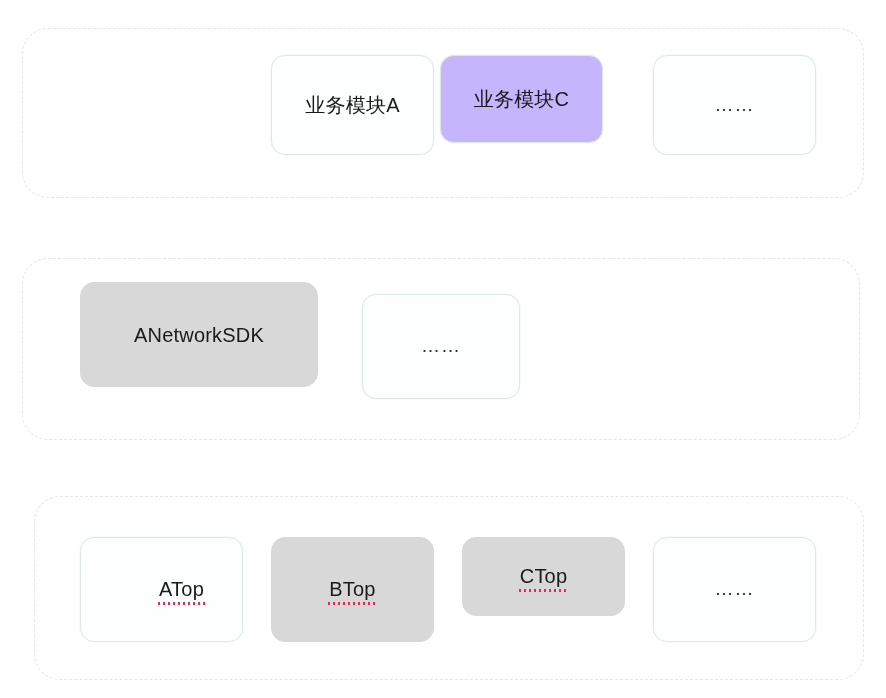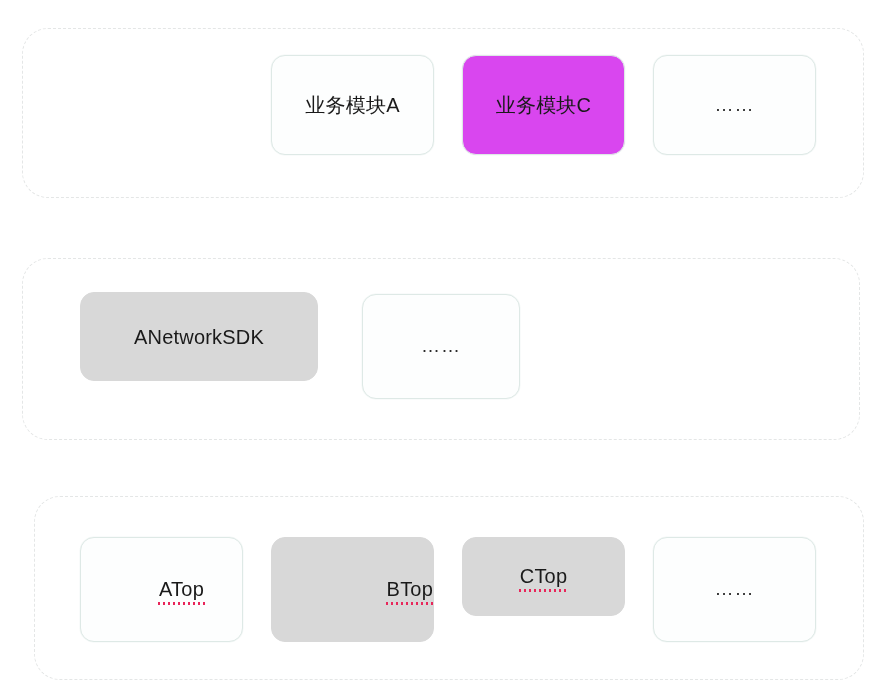--- a/index.html
+++ b/index.html
@@ -91,38 +91,38 @@
   }
 </style>
 </head>
 <body>
 
 <div id="diagram">
     <div class="layer" style="left: 22px; top: 28px; width: 842px; height: 170px; border-color: rgb(228, 230, 230);"></div>
     <div class="node plain" style="left: 271px; top: 55px; width: 163px; height: 100px; background: rgb(253, 254, 254); border-color: rgb(222, 233, 230);">
       <span>业务模块A</span>
     </div>
-    <div class="node plain" style="left: 462px; top: 55px; width: 163px; height: 100px; background: #d946ef; border-color: rgb(222, 233, 230);">
+    <div class="node plain" style="left: 440px; top: 55px; width: 163px; height: 88px; background: #c4b5fd; border-color: rgb(222, 233, 230);">
       <span>业务模块C</span>
     </div>
     <div class="node plain" style="left: 653px; top: 55px; width: 163px; height: 100px; background: rgb(253, 254, 254); border-color: rgb(222, 233, 230);">
       <span class="ellipsis">……</span>
     </div>
     <div class="layer" style="left: 22px; top: 258px; width: 838px; height: 182px; border-color: rgb(228, 230, 230);"></div>
-    <div class="node filled" style="left: 80px; top: 292px; width: 238px; height: 89px; background: rgb(216, 216, 216); border-color: rgb(216, 216, 216);">
+    <div class="node filled" style="left: 80px; top: 282px; width: 238px; height: 105px; background: rgb(216, 216, 216); border-color: rgb(216, 216, 216);">
       <span>ANetworkSDK</span>
     </div>
     <div class="node plain" style="left: 362px; top: 294px; width: 158px; height: 105px; background: rgb(253, 254, 254); border-color: rgb(222, 233, 230);">
       <span class="ellipsis">……</span>
     </div>
     <div class="layer" style="left: 34px; top: 496px; width: 830px; height: 184px; border-color: rgb(228, 230, 230);"></div>
     <div class="node plain" style="left: 80px; top: 537px; width: 163px; height: 105px; background: rgb(253, 254, 254); border-color: rgb(222, 233, 230); padding-left: 40px;">
       <span class="squiggle">ATop</span>
     </div>
-    <div class="node filled" style="left: 271px; top: 537px; width: 163px; height: 105px; background: rgb(216, 216, 216); border-color: rgb(216, 216, 216); justify-content: flex-end;">
+    <div class="node filled" style="left: 271px; top: 537px; width: 163px; height: 105px; background: rgb(216, 216, 216); border-color: rgb(216, 216, 216);">
       <span class="squiggle">BTop</span>
     </div>
     <div class="node filled" style="left: 462px; top: 537px; width: 163px; height: 79px; background: rgb(216, 216, 216); border-color: rgb(216, 216, 216);">
       <span class="squiggle">CTop</span>
     </div>
     <div class="node plain" style="left: 653px; top: 537px; width: 163px; height: 105px; background: rgb(253, 254, 254); border-color: rgb(222, 233, 230);">
       <span class="ellipsis">……</span>
     </div>
   </div>
 

